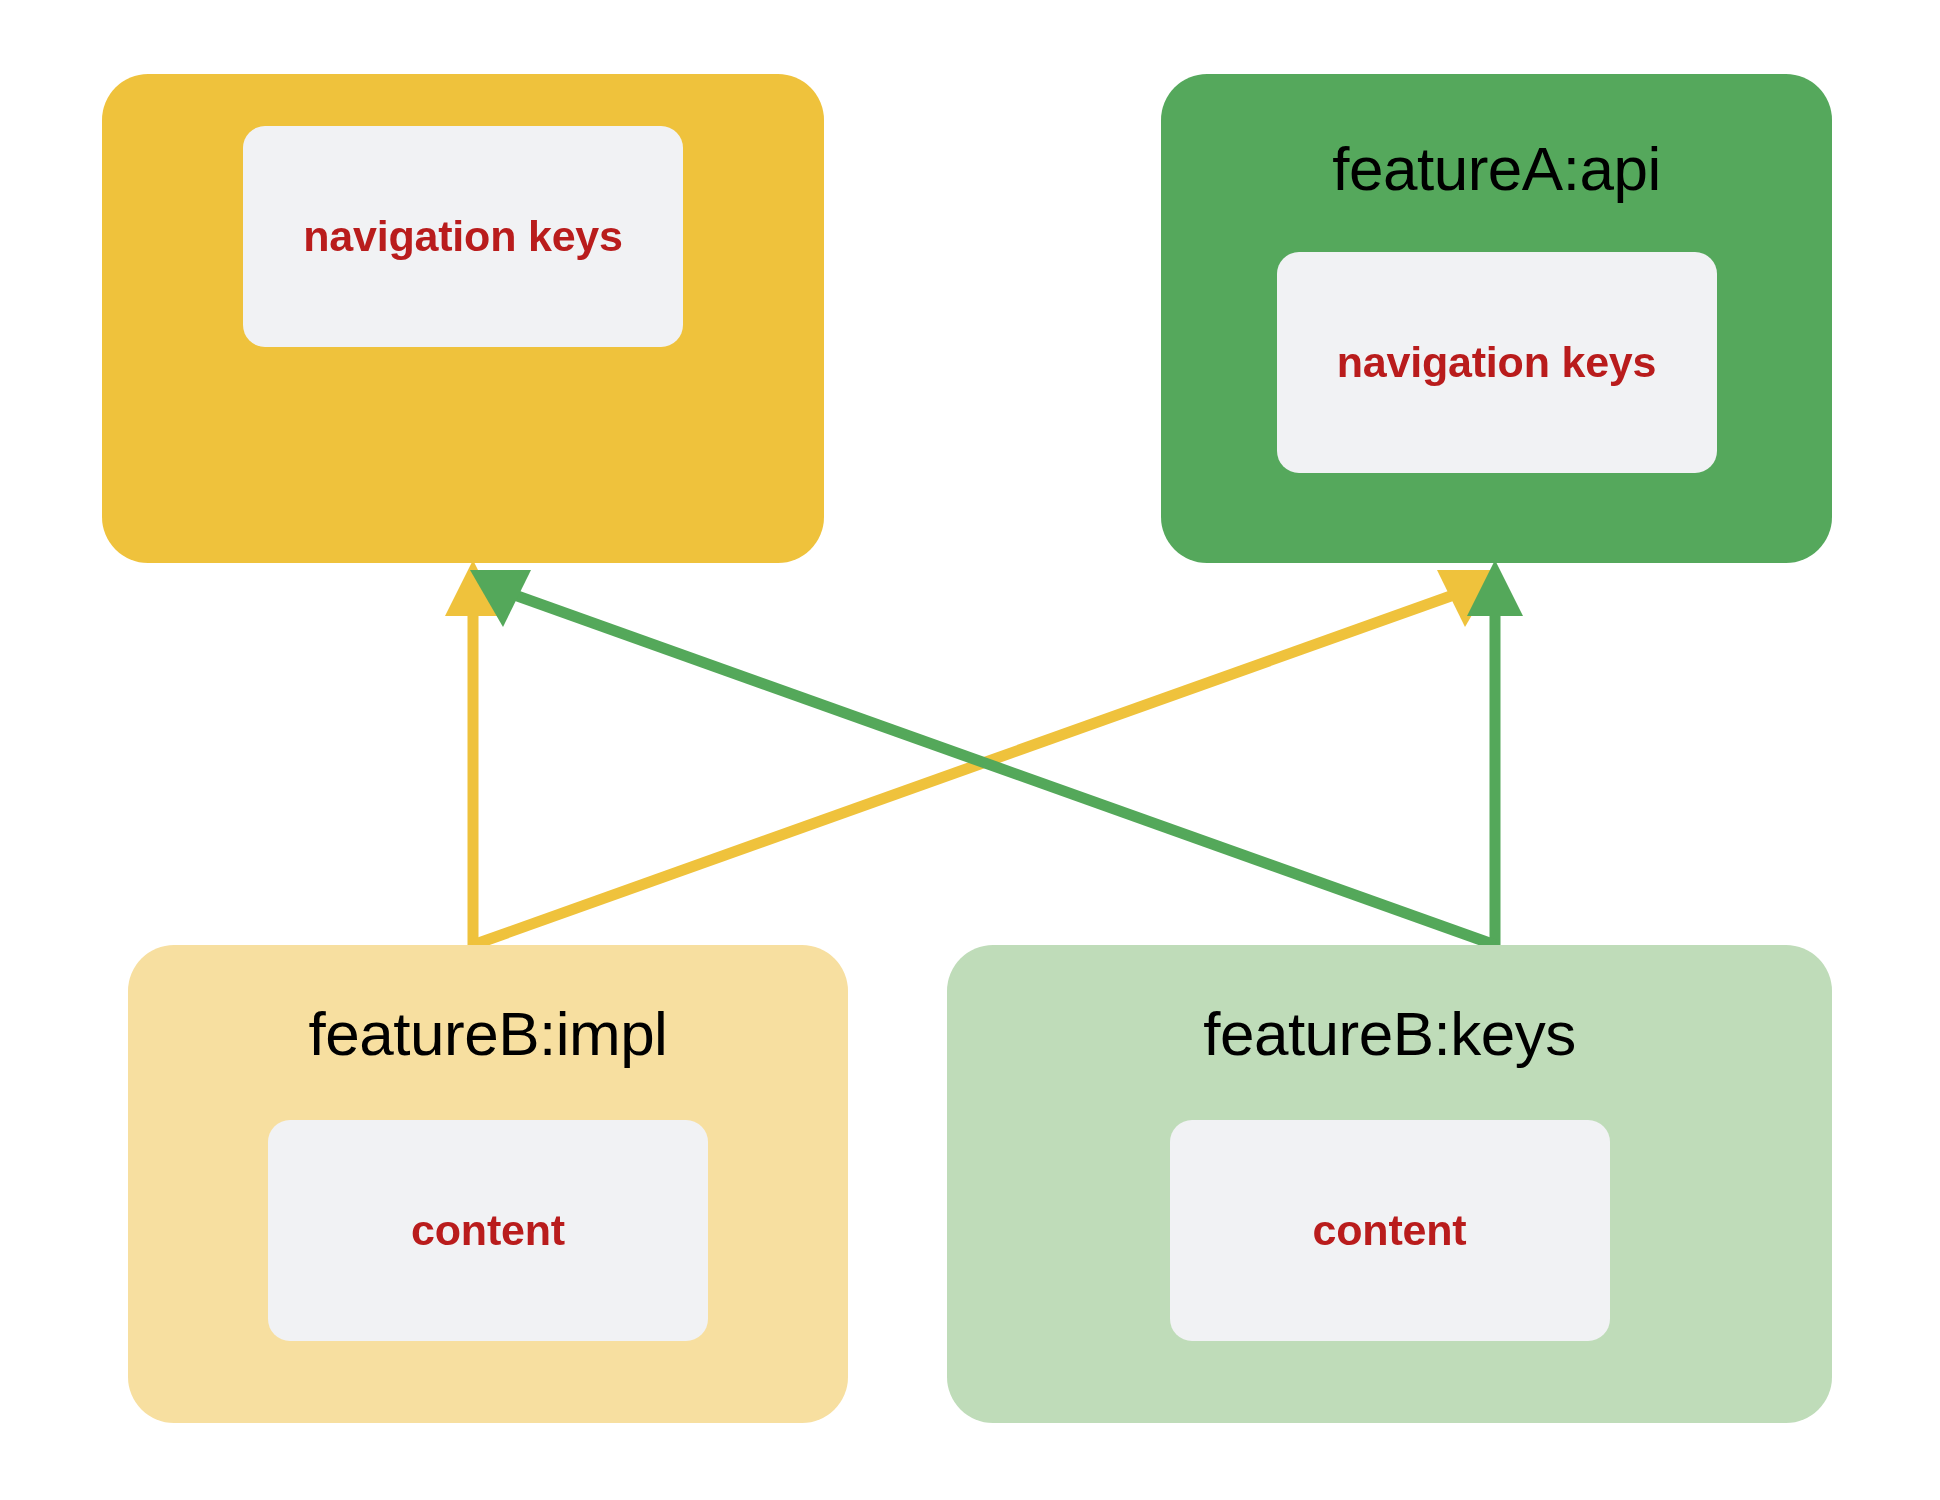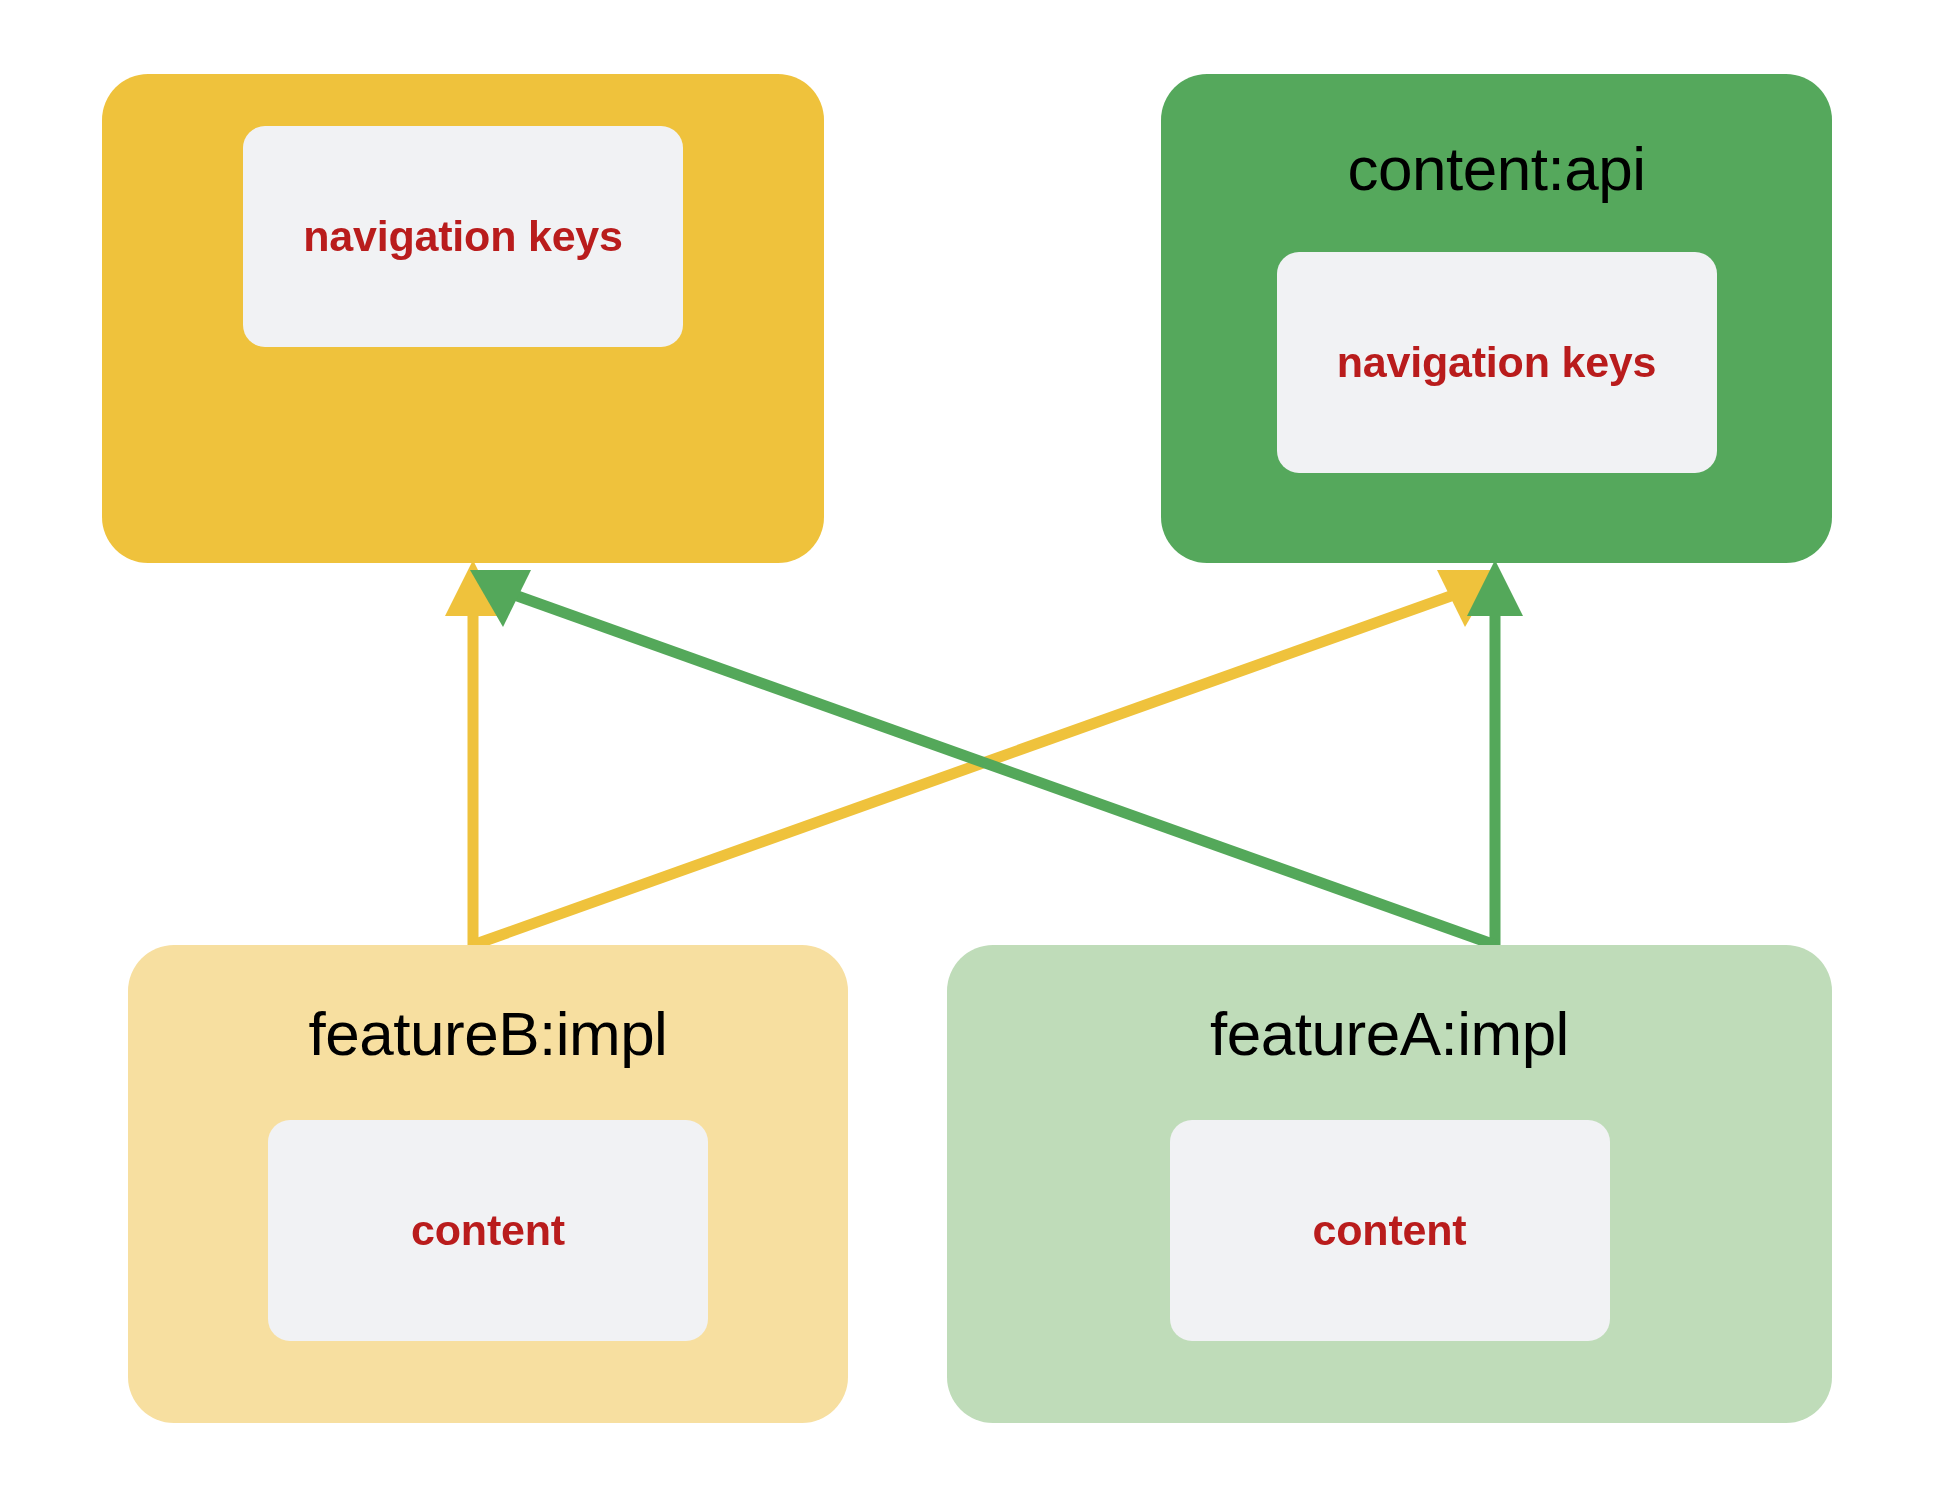--- a/index.html
+++ b/index.html
@@ -103,33 +103,33 @@
     </g>
   </svg>
 
   <div class="node" id="node-featureA-api" style="background:#efc23c">
     <div class="chip">
       <span class="chip-label">navigation keys</span>
     </div>
   </div>
 
   <div class="node" id="node-featureB-api" style="background:#55a85c">
-    <div class="node-title">content:api</div>
+    <div class="node-title">featureA:api</div>
     <div class="chip">
       <span class="chip-label">navigation keys</span>
     </div>
   </div>
 
   <div class="node" id="node-featureA-impl" style="background:#f7dfa0">
     <div class="node-title">featureB:impl</div>
     <div class="chip">
       <span class="chip-label">content</span>
     </div>
   </div>
 
   <div class="node" id="node-featureB-impl" style="background:#bfdcb9">
-    <div class="node-title">featureA:impl</div>
+    <div class="node-title">featureB:keys</div>
     <div class="chip">
       <span class="chip-label">content</span>
     </div>
   </div>
 
 </div>
 
 </body></html>

